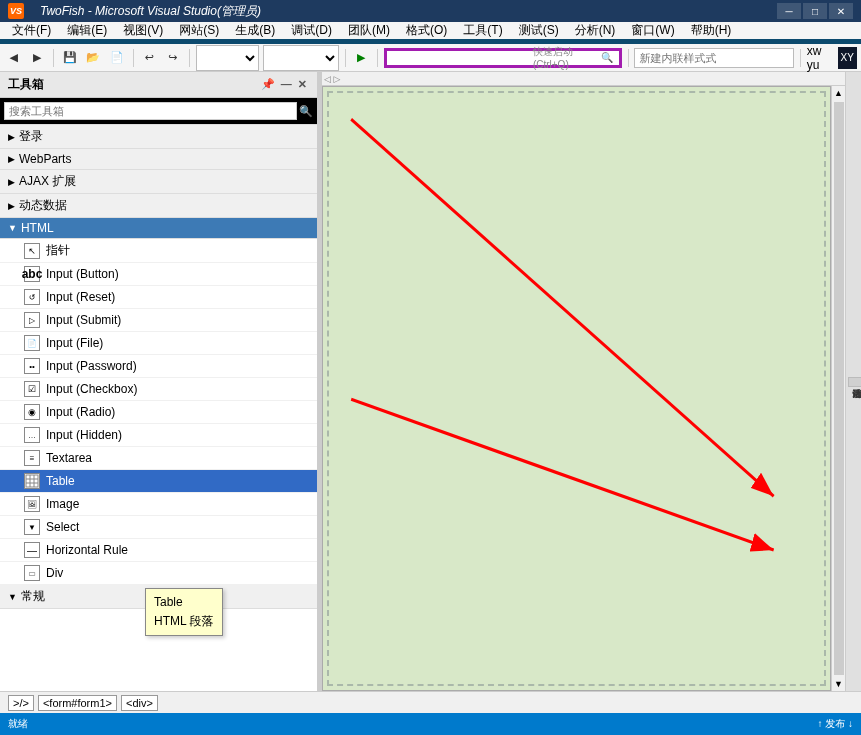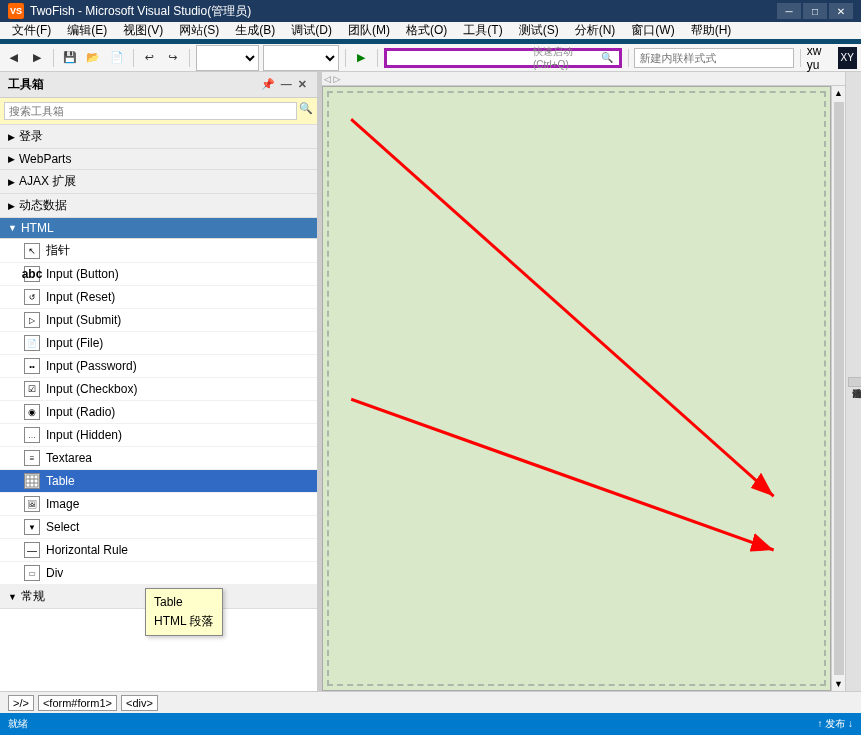--- a/index.html
+++ b/index.html
@@ -9,21 +9,21 @@
     .title-bar {
       background: #1e3a5f;
       color: white;
       height: 22px;
       display: flex;
       align-items: center;
       justify-content: space-between;
       padding: 0 8px;
       font-size: 12px;
     }
-    .title-bar-left { display: flex; align-items: center; gap: 6px; }
+    .title-bar-left { display: flex; align-items: center; gap: 16px; font-style: italic; }
     .title-bar-logo { width: 16px; height: 16px; background: #ff6600; border-radius: 2px; display: flex; align-items: center; justify-content: center; font-size: 9px; font-weight: bold; color: white; }
     .title-bar-right { display: flex; gap: 2px; }
     .title-btn { width: 24px; height: 16px; background: rgba(255,255,255,0.15); border: none; color: white; cursor: pointer; font-size: 10px; display: flex; align-items: center; justify-content: center; }
 
     
     .menu-bar {
       background: #f5f5f5;
       border-bottom: 5px solid #0c4a6e;
       height: 22px;
       display: flex;
@@ -100,21 +100,22 @@
       font-size: 12px;
       font-weight: bold;
     }
     .toolbox-header-actions { display: flex; gap: 2px; }
     .toolbox-hbtn { font-size: 11px; cursor: pointer; padding: 0 2px; color: #555; }
 
     .toolbox-search {
       padding: 4px;
       border-bottom: 1px solid #ddd;
       display: flex;
-      background: #fef9c3;
+      align-items: center;
+      background: #000000;
     }
     .toolbox-search input {
       border: 1px solid #ccc;
       outline: none;
       font-size: 11px;
       flex: 1;
       height: 18px;
       padding: 0 4px;
     }
     .toolbox-search-icon { font-size: 11px; color: #888; margin-left: 2px; }

